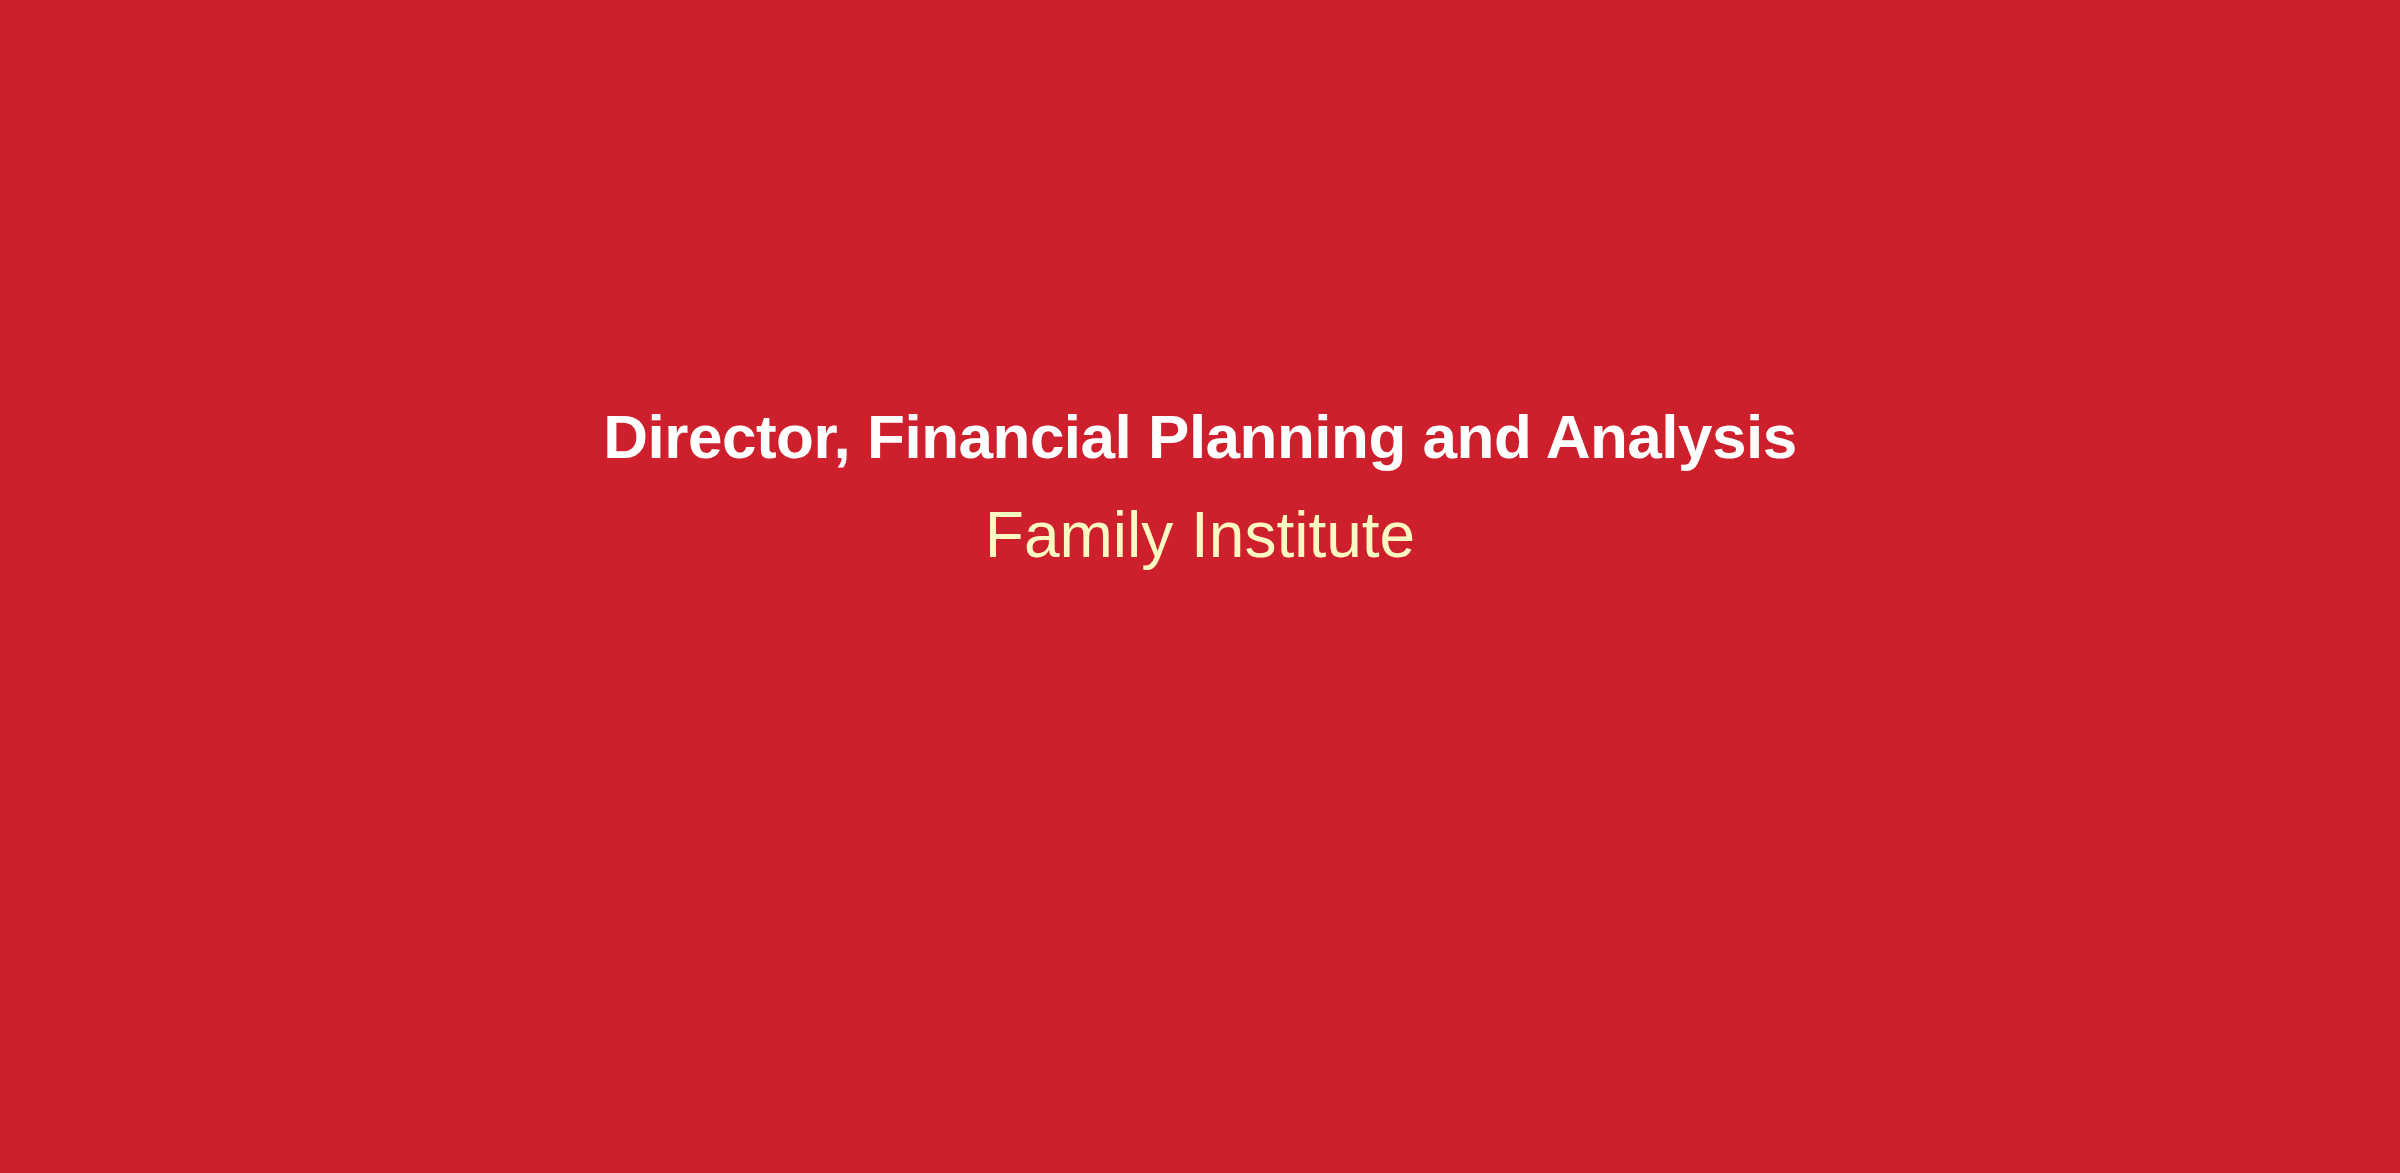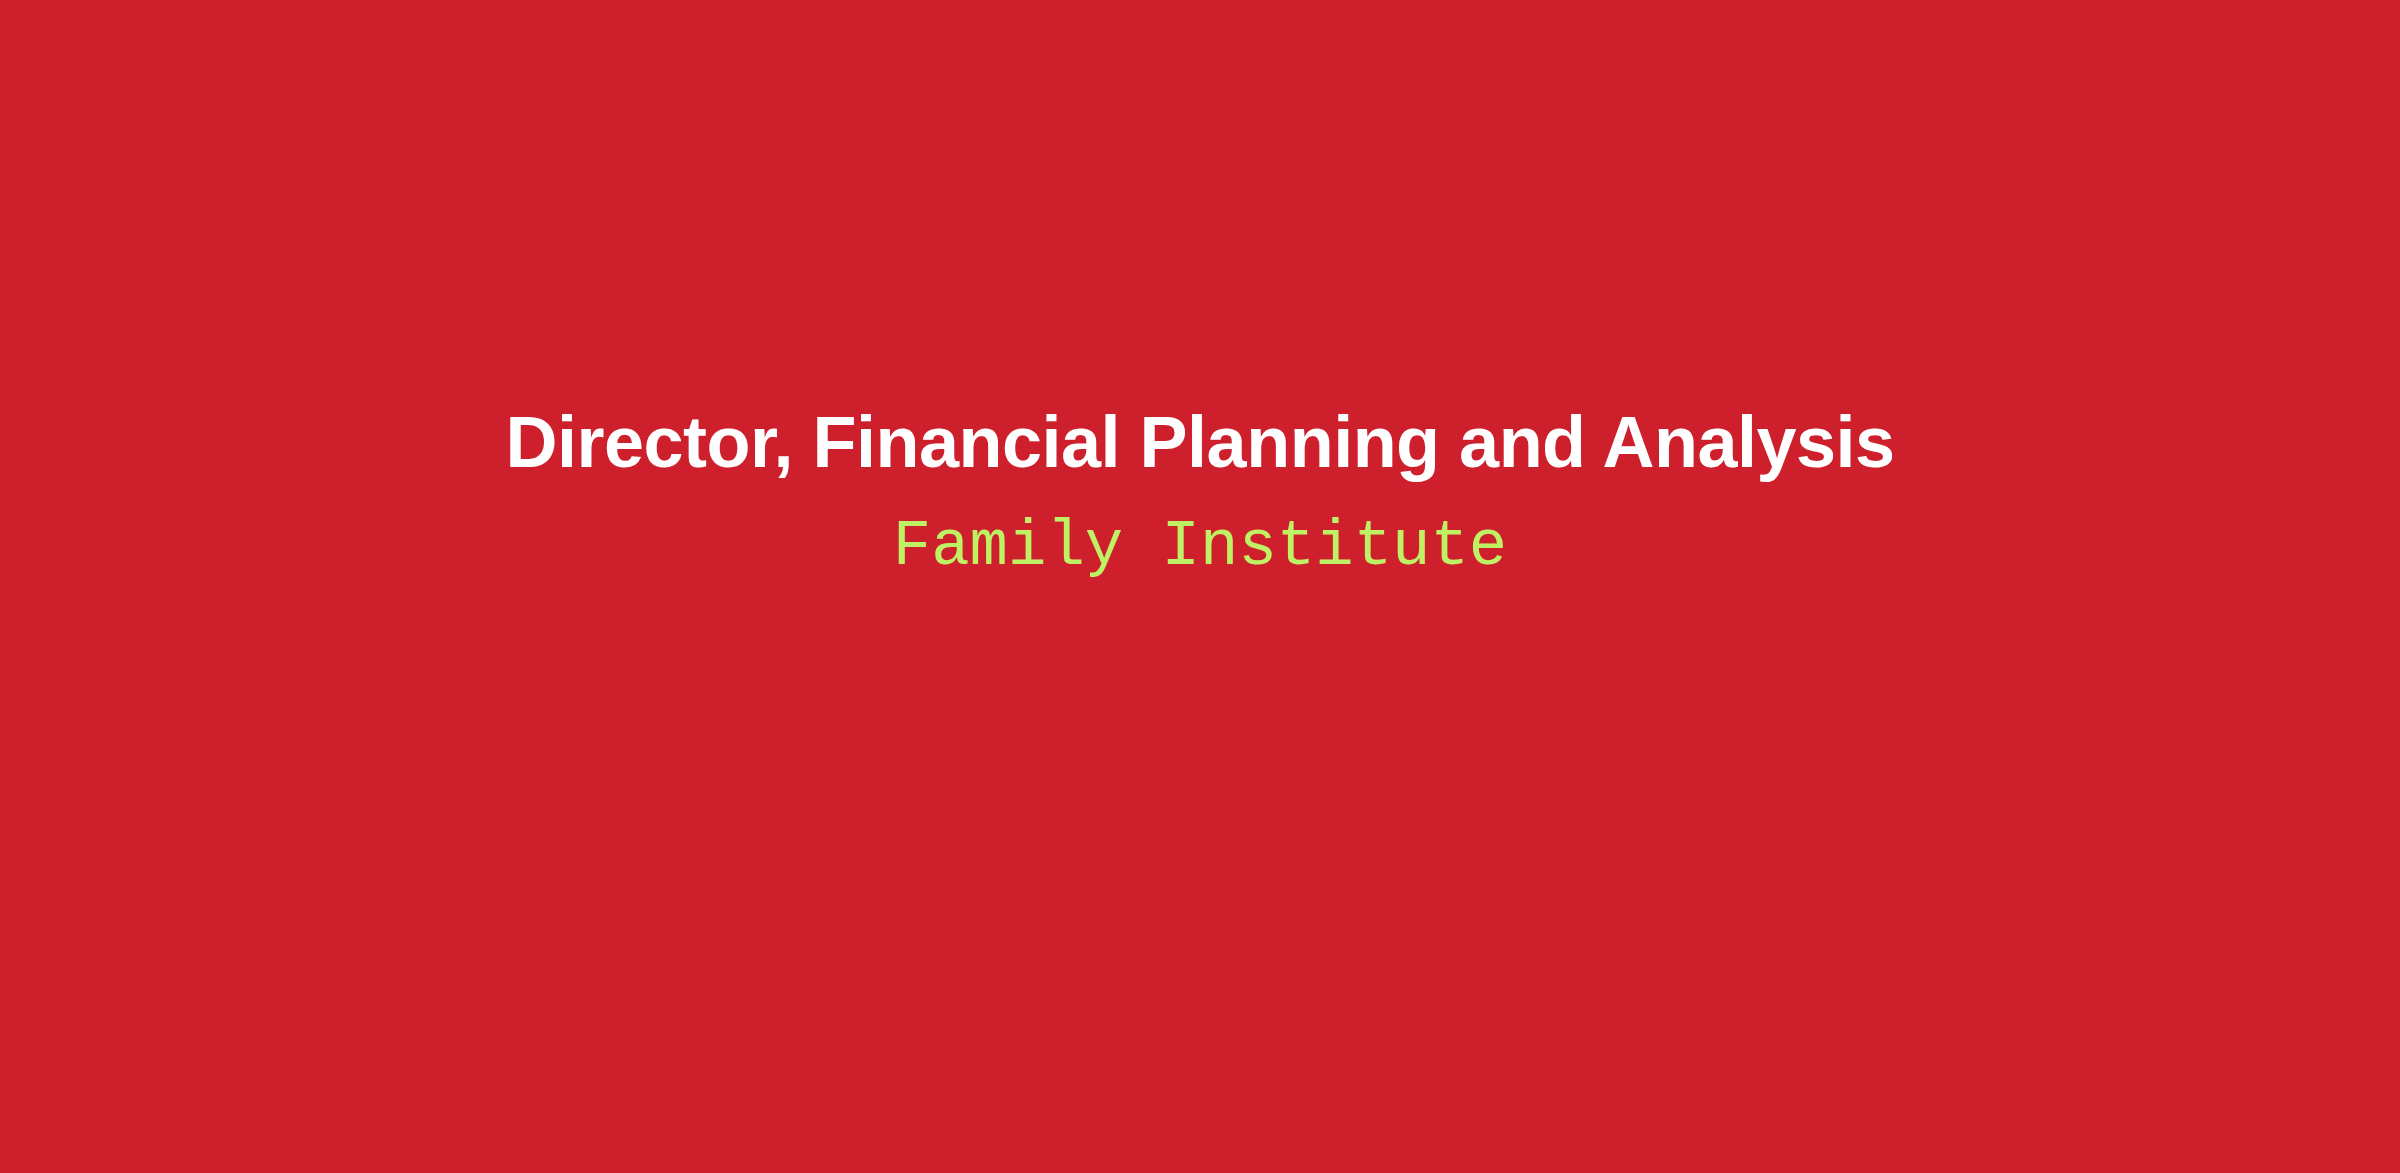--- a/index.html
+++ b/index.html
@@ -30,32 +30,32 @@
     left: 50%;
     top: 399px;
     transform: translateX(-50%);
     width: 1720px;
     text-align: center;
   }
   .job-title {
     margin: 0;
     color: #ffffff;
     font-family: "Liberation Sans", sans-serif;
-    font-size: 72px;
+    font-size: 62px;
     font-weight: 700;
     line-height: 1.22;
     letter-spacing: -0.5px;
     text-align: center;
     white-space: normal;
   }
   .org-name {
     margin: 0;
     padding-top: 22px;
-    color: #bef264;
-    font-family: Liberation Mono, monospace;
+    color: #fef9c3;
+    font-family: Liberation Sans, sans-serif;
     font-size: 64px;
     font-weight: 400;
     line-height: 1.2;
     letter-spacing: 0px;
     text-align: center;
   }
 </style>
 </head>
 <body>
 

